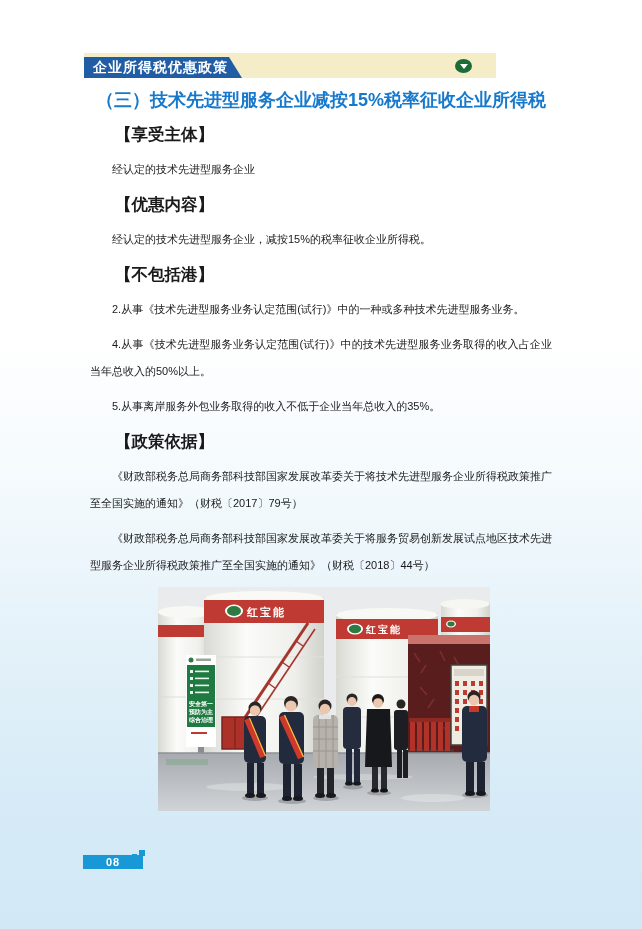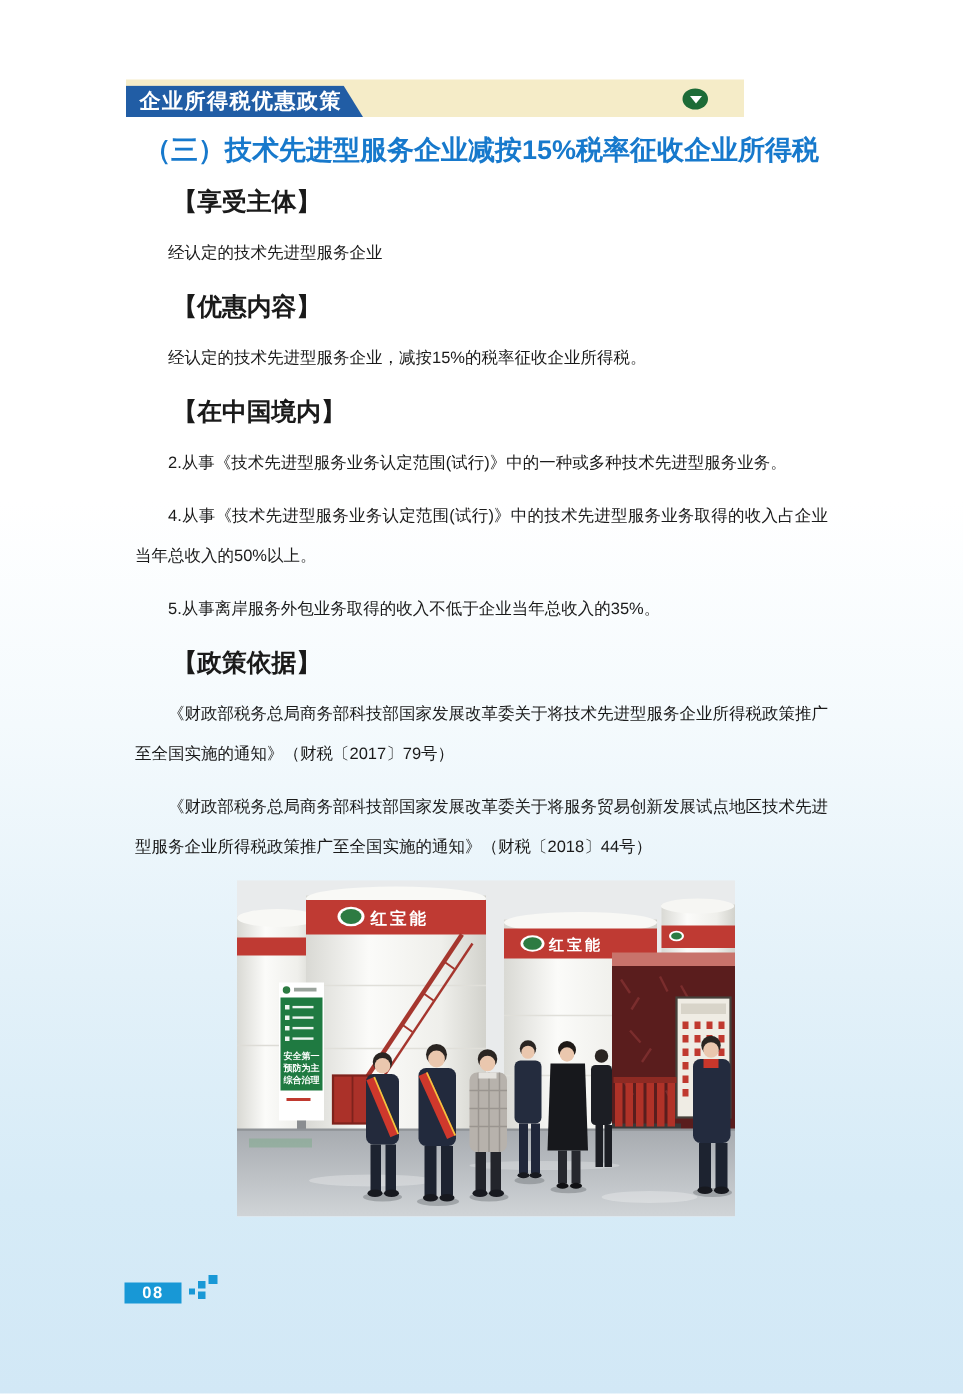--- a/index.html
+++ b/index.html
@@ -35,36 +35,36 @@
   }
   
   .content{position:absolute;left:82px;top:88px;width:478px;color:#1a1a1a;}
   .doc-title{
     margin:0 0 9px 0;text-align:center;
     font-size:18px;font-weight:bold;color:#1779cc;line-height:24px;
     font-family:"Liberation Sans","DejaVu Sans",sans-serif;
   }
   .sec-heading{
     margin:0;font-size:16.5px;font-weight:bold;line-height:27px;
-    text-indent:2em;font-family:Liberation Serif, serif;
+    text-indent:2em;font-family:Liberation Sans, sans-serif;
   }
   .content p{
     margin:8px;font-size:11px;line-height:27px;text-indent:2em;
     text-align:justify;
     font-family:Liberation Sans, sans-serif;
   }
   
   .photo{
     width:332px;height:224px;margin:1px 0 0 76px;position:relative;
     background:#e8eaec;overflow:hidden;
   }
   .photo svg{display:block;}
   
   .page-badge{
-    position:absolute;left:83px;top:855px;width:38px;height:14px;
+    position:absolute;left:83px;top:855px;width:60px;height:14px;
     background:#1898d6;color:#fff;font-size:11px;font-weight:bold;
     display:flex;align-items:center;justify-content:center;letter-spacing:1px;
   }
   .pixel-deco{position:absolute;left:126px;top:850px;width:22px;height:18px;}
   .pixel-deco i{position:absolute;background:#1898d6;display:block;}
   .px1{left:0;top:9px;width:4px;height:4px;}
   .px2{left:6px;top:4px;width:5px;height:5px;}
   .px3{left:6px;top:11px;width:5px;height:5px;}
   .px4{left:13px;top:0;width:6px;height:6px;}
 </style>
@@ -80,21 +80,21 @@
 
 <div class="content">
   <h1 class="doc-title">（三）技术先进型服务企业减按15%税率征收企业所得税</h1>
 
   <h2 class="sec-heading">【享受主体】</h2>
   <p>经认定的技术先进型服务企业</p>
 
   <h2 class="sec-heading">【优惠内容】</h2>
   <p>经认定的技术先进型服务企业，减按15%的税率征收企业所得税。</p>
 
-  <h2 class="sec-heading">【在中国境内】</h2>
+  <h2 class="sec-heading">【不包括港】</h2>
   <p>2.从事《技术先进型服务业务认定范围(试行)》中的一种或多种技术先进型服务业务。</p>
   <p>4.从事《技术先进型服务业务认定范围(试行)》中的技术先进型服务业务取得的收入占企业当年总收入的50%以上。</p>
   <p>5.从事离岸服务外包业务取得的收入不低于企业当年总收入的35%。</p>
 
   <h2 class="sec-heading">【政策依据】</h2>
   <p>《财政部税务总局商务部科技部国家发展改革委关于将技术先进型服务企业所得税政策推广至全国实施的通知》（财税〔2017〕79号）</p>
   <p>《财政部税务总局商务部科技部国家发展改革委关于将服务贸易创新发展试点地区技术先进型服务企业所得税政策推广至全国实施的通知》（财税〔2018〕44号）</p>
 
   <div class="photo">
     <svg width="332" height="224" viewBox="0 0 332 224">

